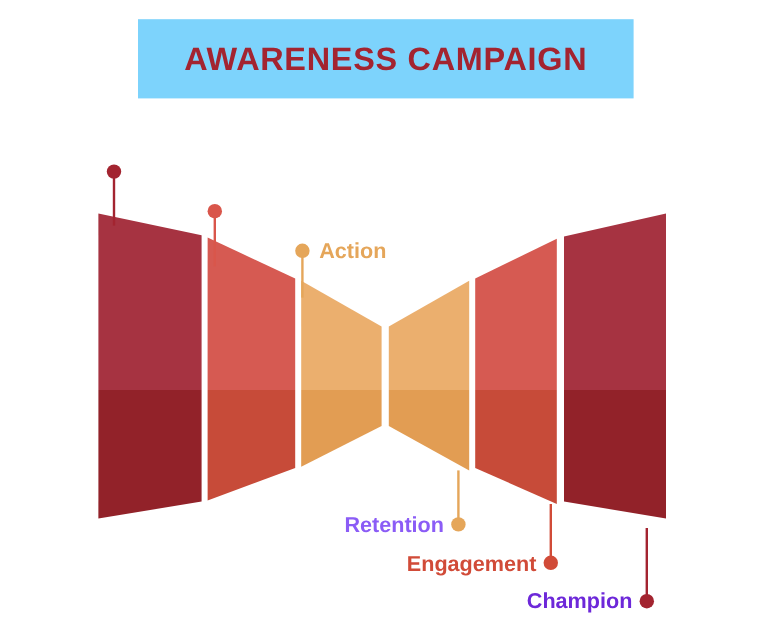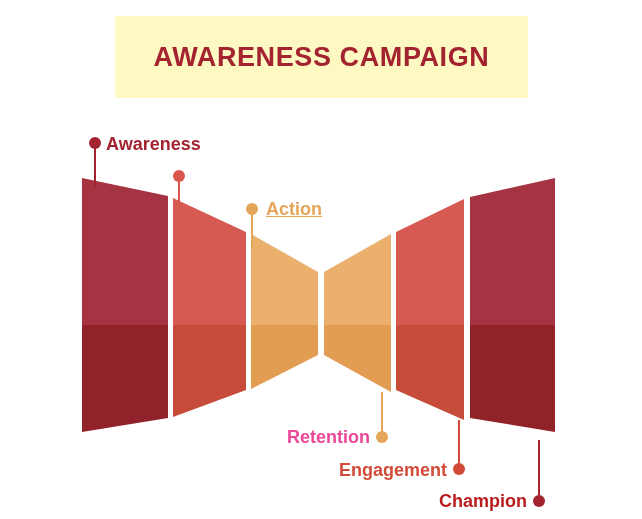--- a/index.html
+++ b/index.html
@@ -20,22 +20,22 @@
     width: 642px;
     height: 519px;
   }
 
   
   .title-box {
     position: absolute;
     left: 115px;
     top: 16px;
     width: 413px;
-    height: 82px;
-    background: #fef9c3;
+    height: 66px;
+    background: #7dd3fc;
     display: flex;
     flex-direction: column;
     align-items: center;
     justify-content: center;
     box-sizing: border-box;
   }
   .title-line {
     font-size: 27px;
     font-weight: bold;
     letter-spacing: 0.6px;
@@ -57,24 +57,24 @@
   
   .stage-label {
     position: absolute;
     font-size: 18px;
     font-weight: bold;
     white-space: nowrap;
     line-height: 1;
   }
   .lbl-awareness    { left: 106px; top: 135px; color: #A32430; }
   .lbl-consideration{ left: 190px; top: 167px; color: #D9564B; }
-  .lbl-action       { left: 266px; top: 200px; color: #E5A65A; text-decoration: underline; }
-  .lbl-retention    { left: 262px; top: 428px; color: #ec4899; text-align: center; }
+  .lbl-action       { left: 266px; top: 200px; color: #E5A65A; }
+  .lbl-retention    { left: 262px; top: 428px; color: #8b5cf6; text-align: center; }
   .lbl-engagement   { left: 305px; top: 461px; color: #D14B38; text-align: right; }
-  .lbl-champion     { left: 414px; top: 492px; color: #b91c1c; text-align: right; }
+  .lbl-champion     { left: 414px; top: 492px; color: #6d28d9; text-align: right; }
 </style>
 </head>
 <body>
 
 <div id="infographic">
 
   <div class="title-box">
     <div class="title-line">AWARENESS CAMPAIGN</div>
   </div>
 
@@ -122,19 +122,18 @@
         <circle cx="252" cy="209" r="6" fill="#E5A65A"></circle>
         <line x1="382" x2="382" y1="437" y2="392" stroke="#E5A65A" stroke-width="2"></line>
         <circle cx="382" cy="437" r="6" fill="#E5A65A"></circle>
         <line x1="459" x2="459" y1="469" y2="420" stroke="#D14B38" stroke-width="2"></line>
         <circle cx="459" cy="469" r="6" fill="#D14B38"></circle>
         <line x1="539" x2="539" y1="501" y2="440" stroke="#A32430" stroke-width="2"></line>
         <circle cx="539" cy="501" r="6" fill="#A32430"></circle>
       </g>
   </svg>
 
-  <div class="stage-label lbl-awareness">Awareness</div>
   <div class="stage-label lbl-action">Action</div>
   <div class="stage-label lbl-retention" style="left: 287px;">Retention</div>
   <div class="stage-label lbl-engagement" style="left: 339px;">Engagement</div>
   <div class="stage-label lbl-champion" style="left: 439px;">Champion</div>
 
 </div>
 
 </body></html>

